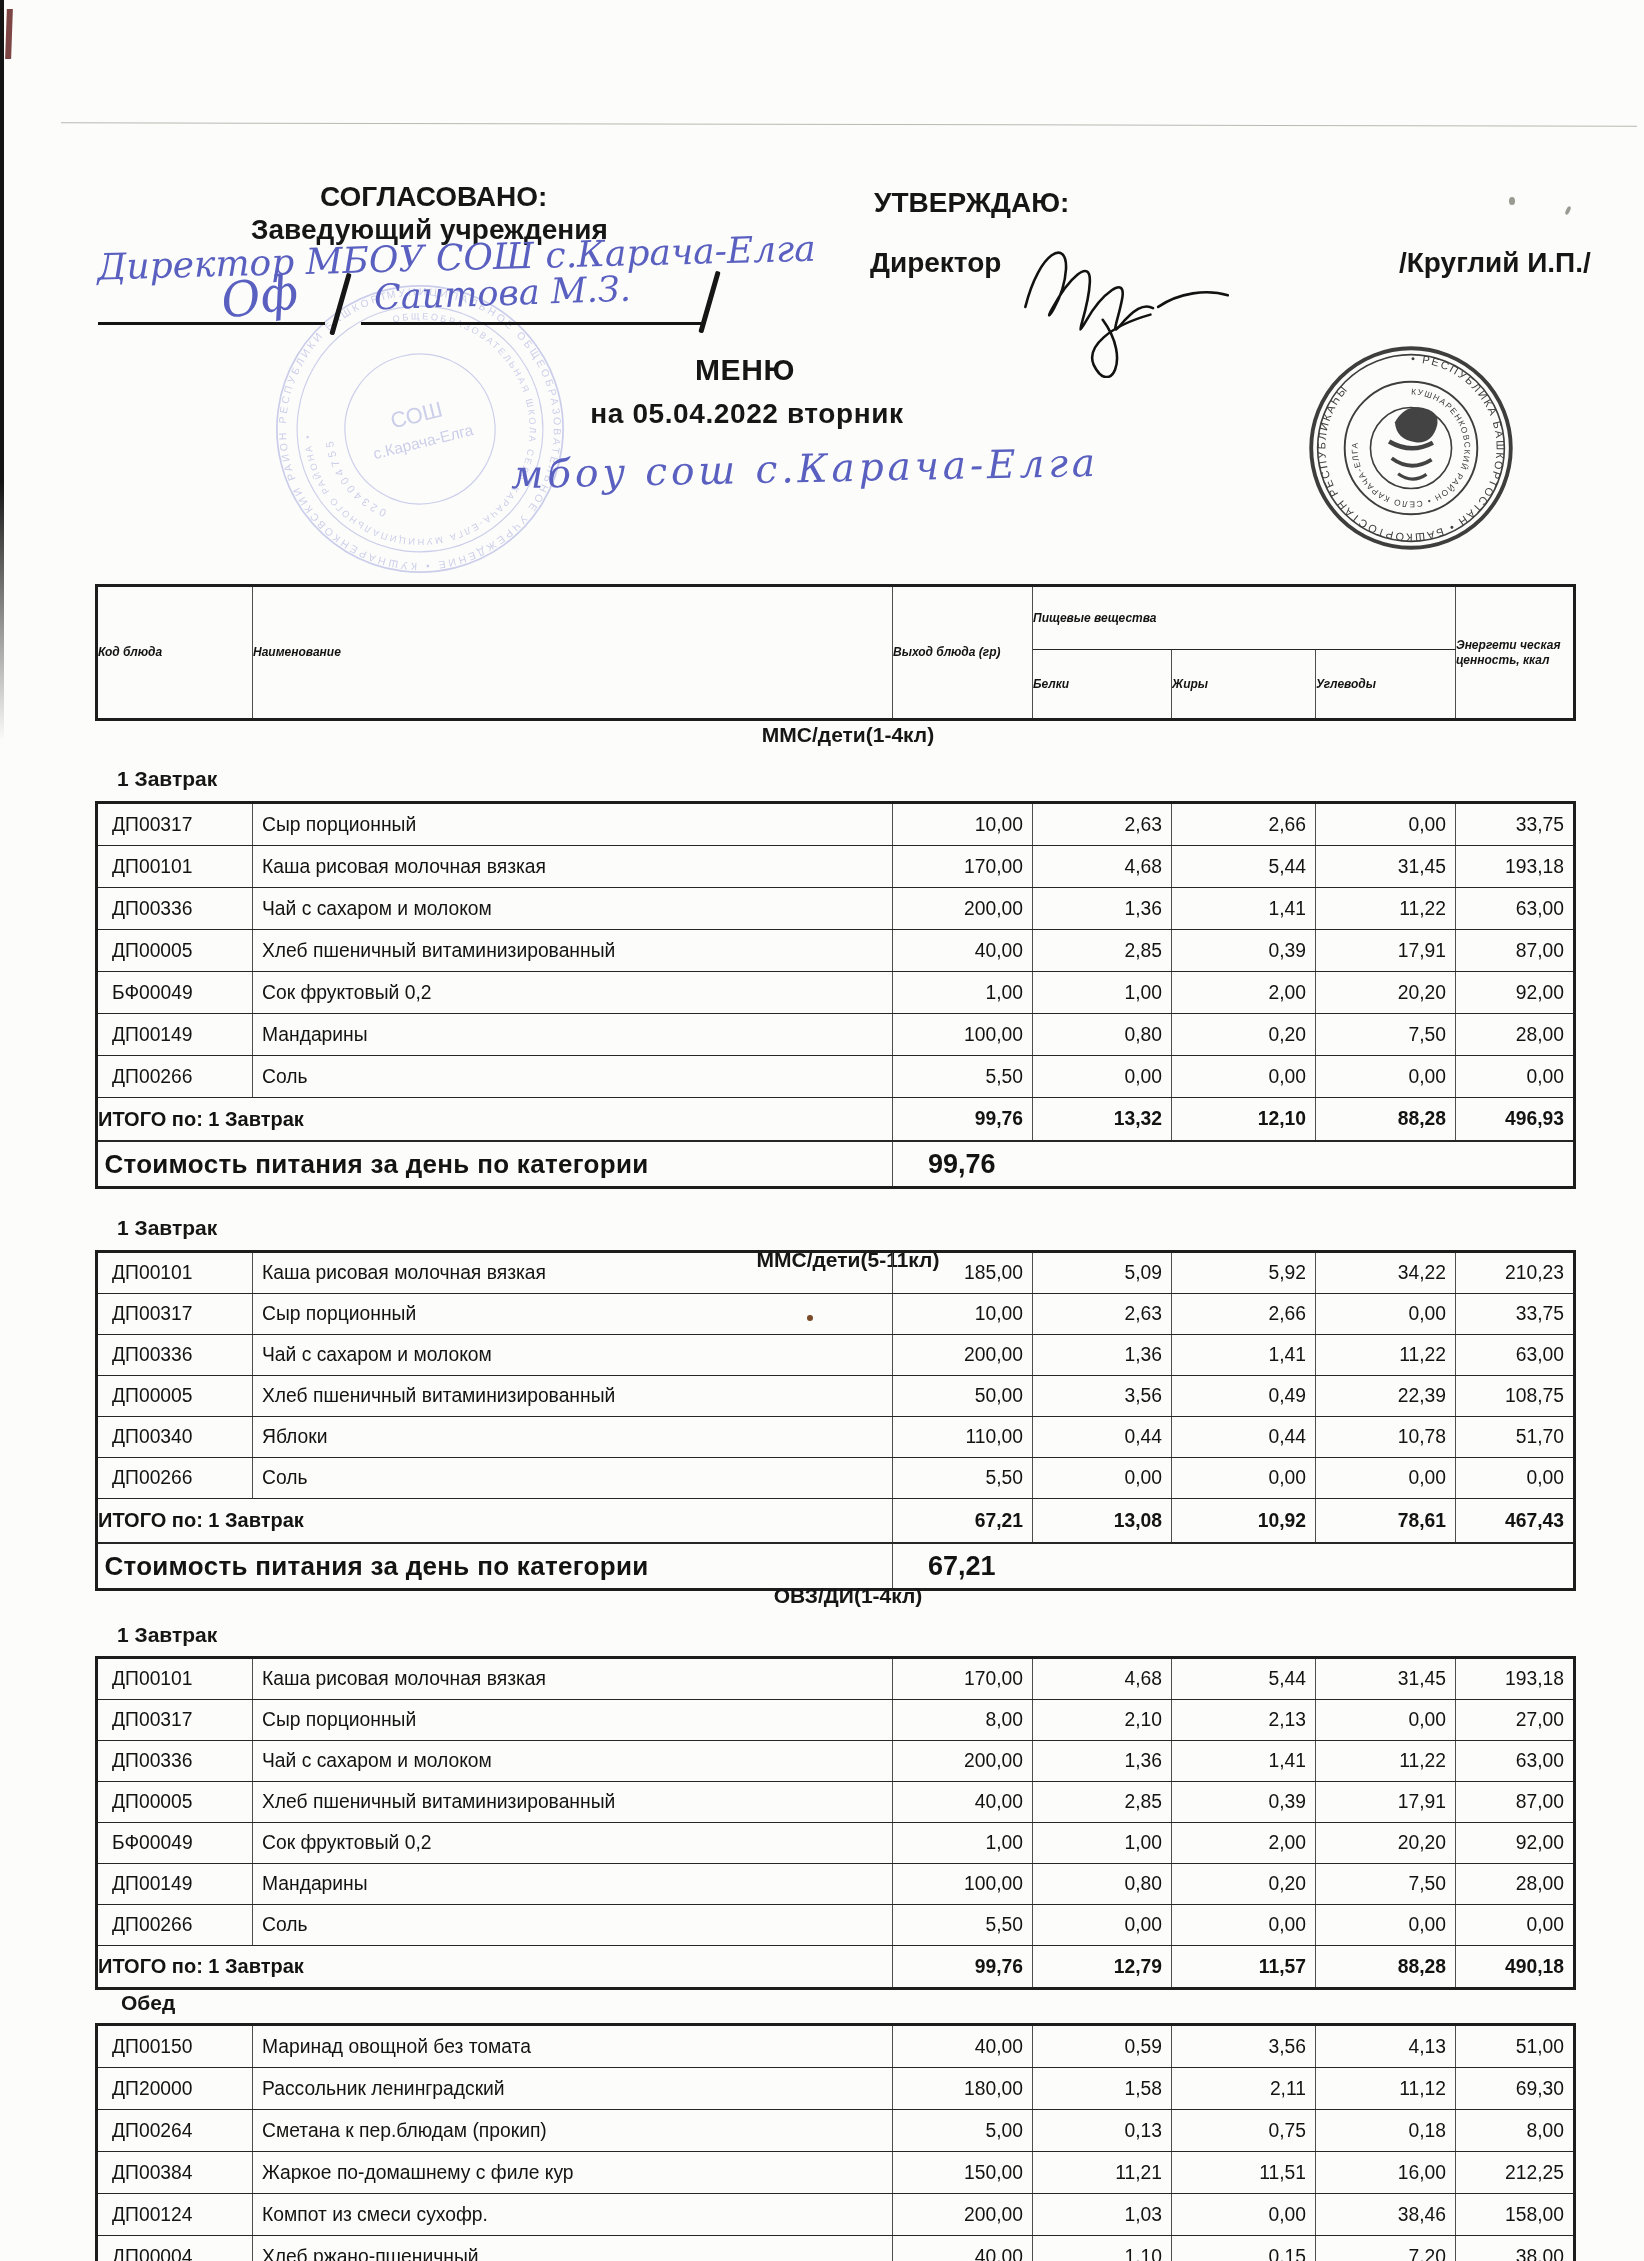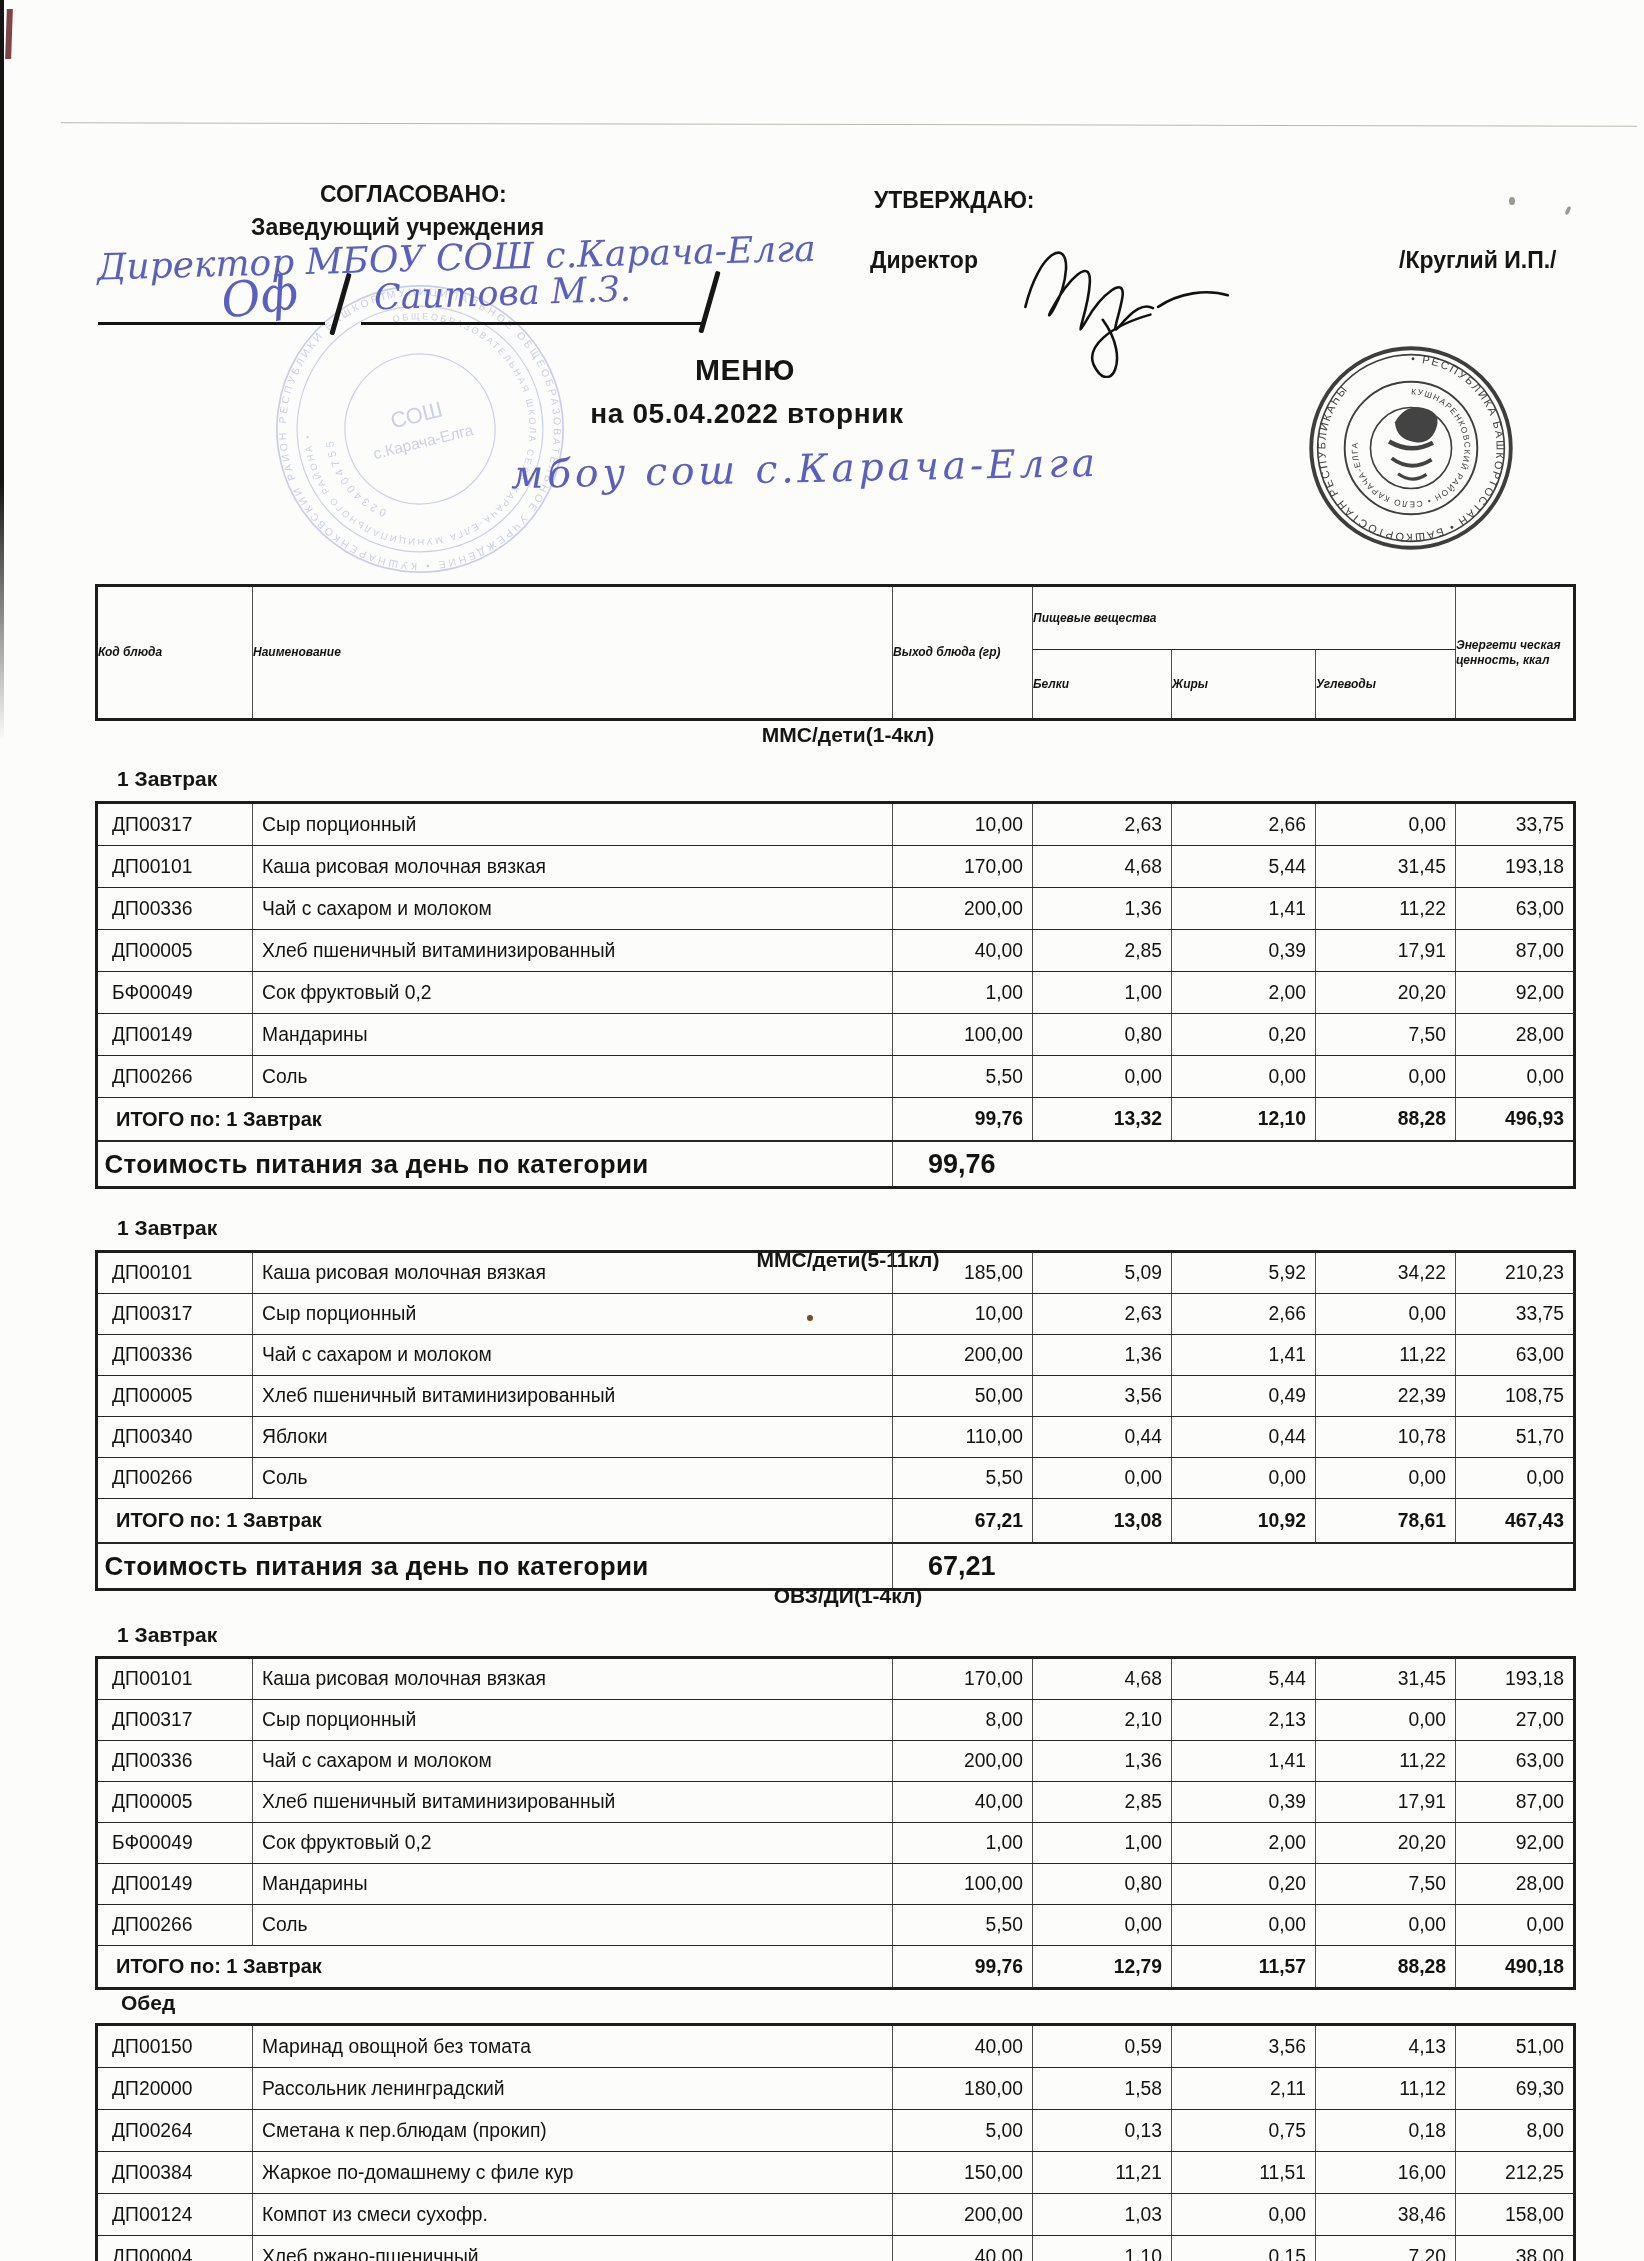--- a/index.html
+++ b/index.html
@@ -1,20 +1,20 @@
 <!DOCTYPE html>
 <html style="font-size:10.3px"><head>
 <meta charset="utf-8">
 <style>
   html,body{margin:0;padding:0;background:#777;}
   .page{position:relative;width:1644px;height:2261px;background:#fcfcfa;overflow:hidden;
         font-family:"Liberation Sans",sans-serif;color:#161616;}
   .abs{position:absolute;}
   .b{font-weight:bold;}
-  .t35{font-size:23px;line-height:1.1;}
+  .t35{font-size:28px;line-height:1.1;}
   .t33{font-size:21px;line-height:1.1;}
   .menu-title{font-size:30px;letter-spacing:0.6px;}
   .date-line{font-size:28px;letter-spacing:0.6px;}
   .centered{transform:translateX(-50%);white-space:nowrap;}
   .hw{font-family:"DejaVu Serif",serif;font-style:italic;color:#5a60c0;white-space:nowrap;}
   .hw1{font-size:36px;transform:rotate(-1.5deg);}
   .hw2{font-size:35px;transform:rotate(-2deg);}
   .hwsign{font-size:48px;transform:rotate(-8deg);}
   .hwschool{font-size:39px;transform:rotate(-1.2deg);letter-spacing:3.9px;}
   .sigline{background:#141414;height:3.2px;}
@@ -30,21 +30,21 @@
         font-size:19.3px;color:#131313;}
   table,td{border:1.3px solid #4e4e4e;}
   table{border:3.2px solid #1d1d1d;}
   td{border-top-width:1.9px;border-top-color:#262626;border-bottom-width:1.9px;border-bottom-color:#262626;
      vertical-align:middle;padding:0;overflow:hidden;}
   .hdr td{text-align:left;font-weight:bold;font-size:12px;line-height:1.18;font-style:italic;}
   .c-code{padding-left:14px;}
   .c-name{padding-left:9px;margin-top:20px;}
   .c-num{text-align:right;padding-right:9px;}
   tr.total td{font-weight:bold;}
-  .c-total-label{padding-left:18px;font-weight:bold;font-size:20px;}
+  .c-total-label{padding-left:0;font-weight:bold;font-size:20px;}
   tr.cost td{border-top-width:2.6px;}
   .cost-label{font-size:26px;font-weight:bold;padding-left:6.4px;letter-spacing:0.3px;}
   .cost-value{font-size:27px;font-weight:bold;padding-left:35px;text-align:left;}
   .t1 td{height:41px;} .t1 tr.total td{height:42px;} .t1 tr.cost td{height:44px;}
   .t2 td{height:40px;} .t2 tr.total td{height:43px;} .t2 tr.cost td{height:44px;}
   .t3 td{height:40px;} .t3 tr.total td{height:41px;}
   .t4 td{height:41px;}
   .stamp{pointer-events:none;}
 </style>
 </head>

